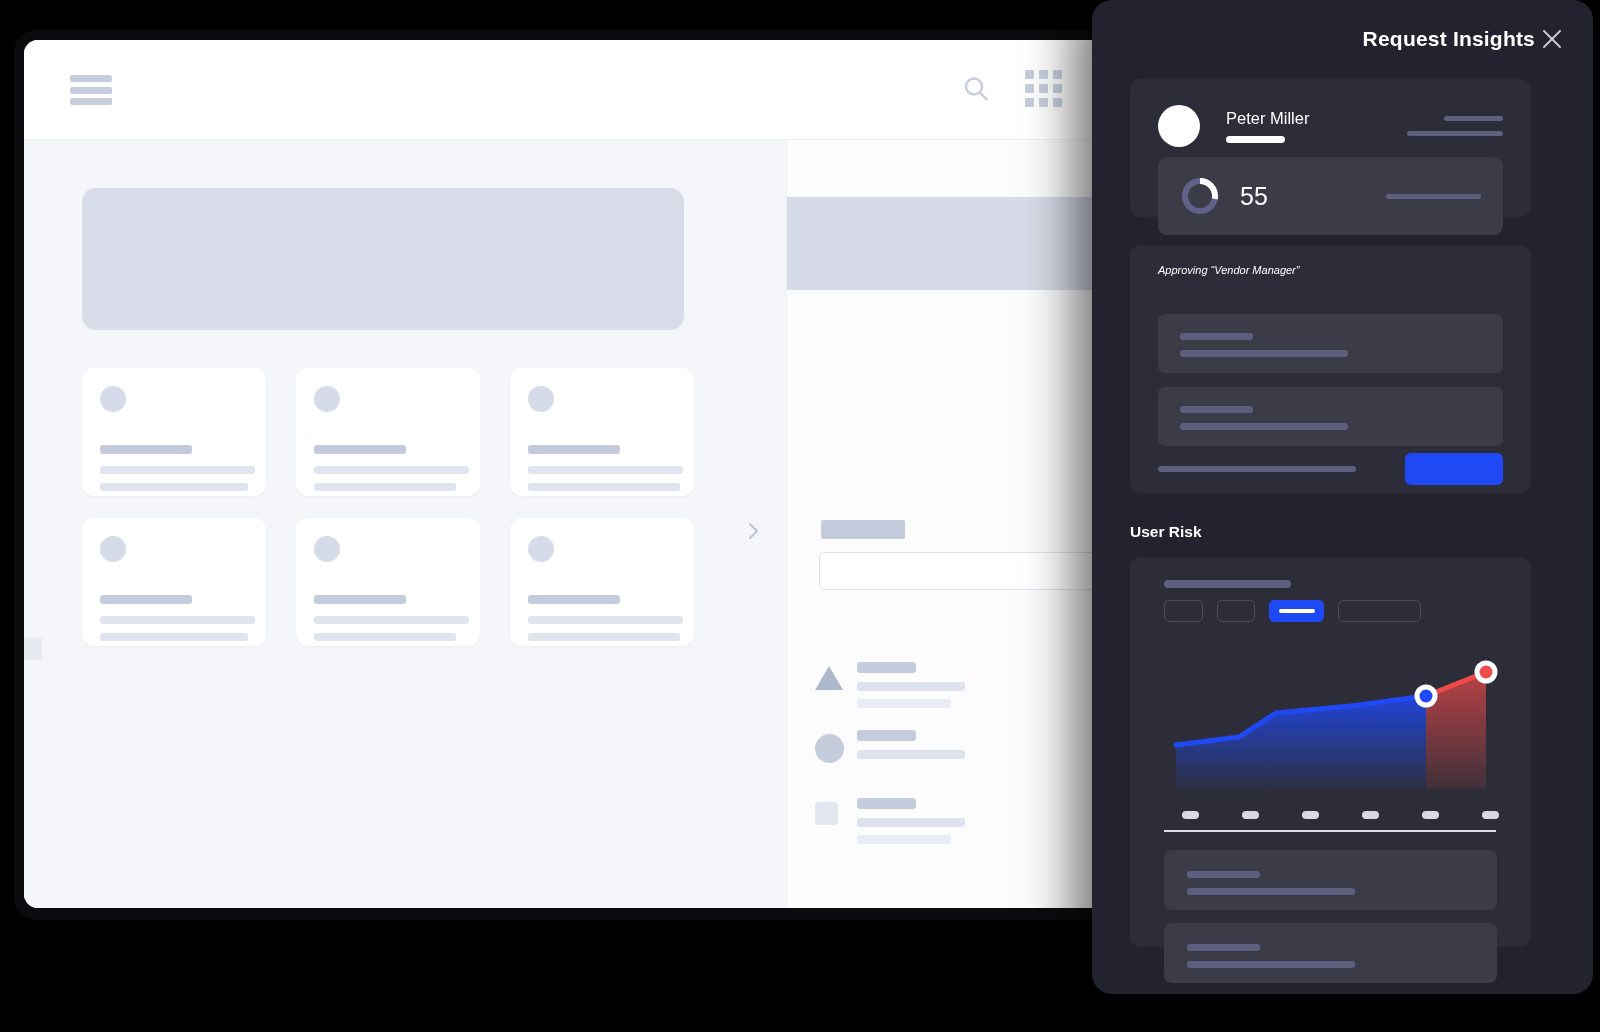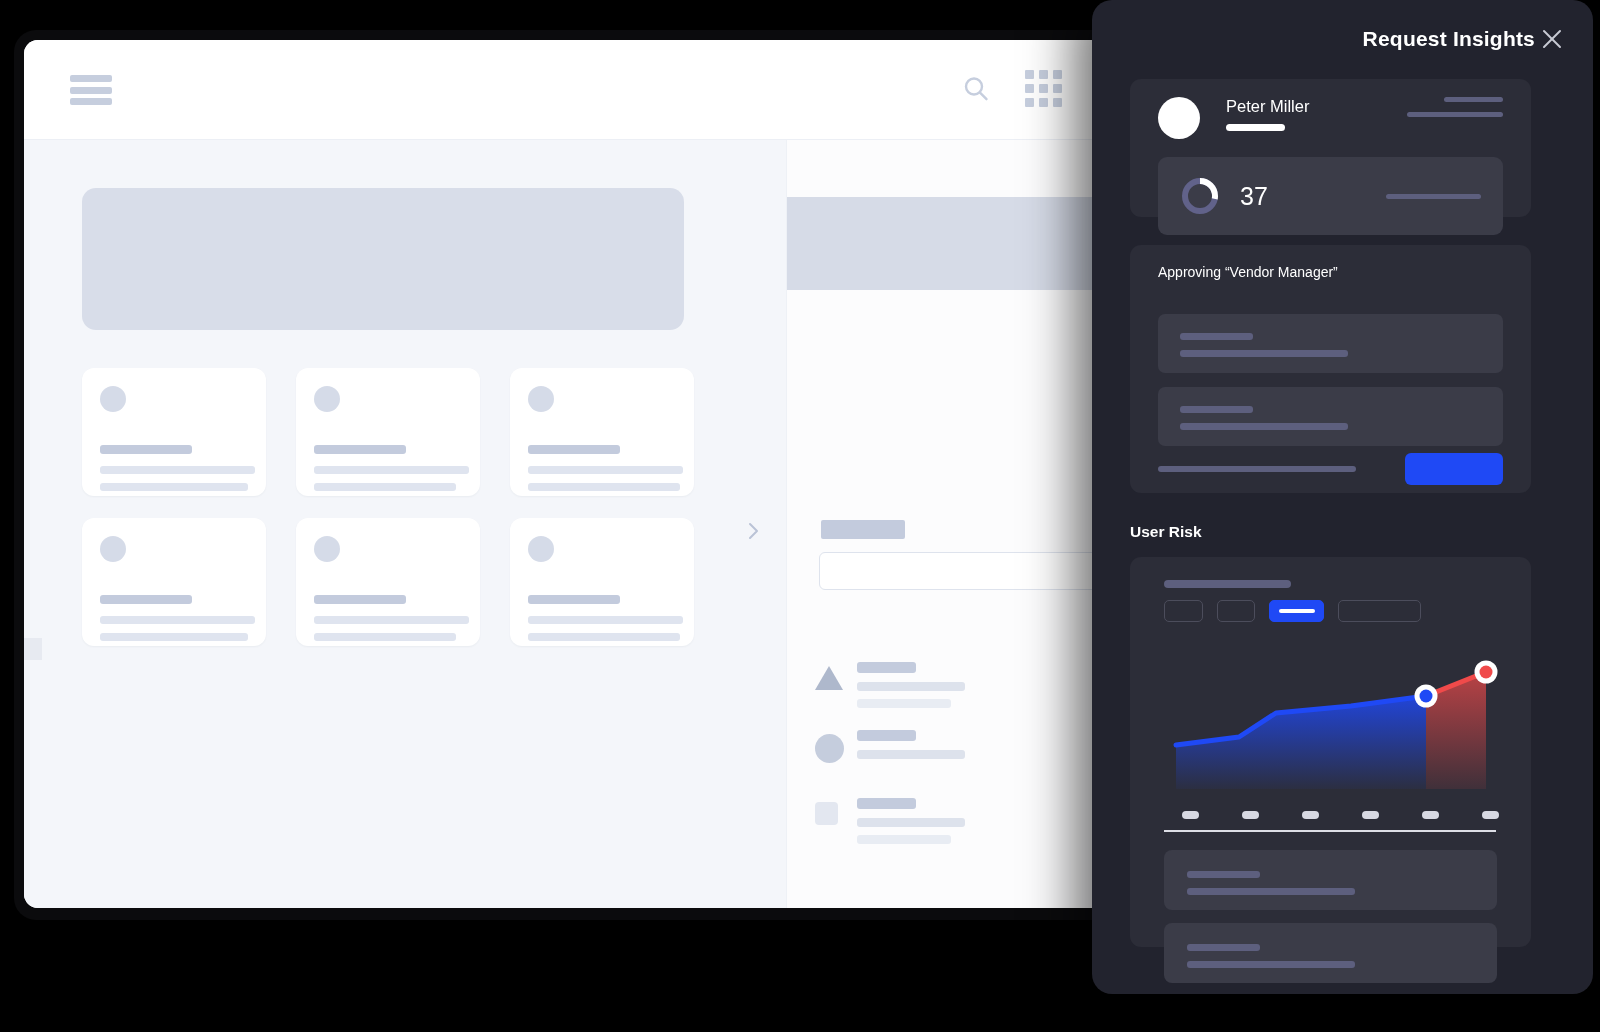--- a/index.html
+++ b/index.html
@@ -138,41 +138,41 @@
   .close-btn {
     width: 34px; height: 34px; display: flex; align-items: center; justify-content: center;
     color: #c8cad4; cursor: pointer;
   }
 
   .card {
     position: absolute; left: 38px; width: 401px;
     background: #2c2d38; border-radius: 11px;
   }
   .card.user-card { top: 79px; height: 138px; padding: 18px 0 0 0; }
-  .user-row { position: relative; height: 58px; padding: 0 28px; display: flex; align-items: flex-start; }
+  .user-row { position: relative; height: 58px; padding: 0 28px; display: flex; align-items: center; }
   .avatar { width: 42px; height: 42px; border-radius: 50%; background: #fff; flex: 0 0 auto; }
   .user-meta { margin-left: 26px; }
   .user-name { font-size: 16.5px; font-weight: 400; color: #fff; line-height: 1.1; }
   .user-sub { margin-top: 9px; height: 7px; width: 59px; border-radius: 4px; background: #fff; }
   .user-right { margin-left: auto; width: 96px; }
   .user-right .r1 { height: 5px; width: 59px; margin-left: auto; border-radius: 3px; background: #5d5f7e; }
   .user-right .r2 { margin-top: 10px; height: 5px; width: 96px; border-radius: 3px; background: #5d5f7e; }
 
   .score-row {
     position: absolute; left: 28px; right: 28px; top: 78px; height: 78px;
     background: #3b3c48; border-radius: 9px;
     display: flex; align-items: center; padding: 0 22px;
   }
   .donut { position: relative; width: 40px; height: 40px; flex: 0 0 auto; }
   .donut svg { display: block; transform: rotate(-90deg); }
   .score-num { margin-left: 20px; font-size: 25px; font-weight: 400; color: #fff; }
   .score-bar { margin-left: auto; height: 5px; width: 95px; border-radius: 3px; background: #5d5f7e; }
 
   .card.approve-card { top: 245px; height: 248px; }
-  .approve-title { position: absolute; left: 28px; top: 19px; font-size: 14px; color: #fff; }
+  .approve-title { position: absolute; left: 28px; top: 19px; font-size: 11px; color: #fff; font-style: italic; }
   .inner-row {
     position: absolute; left: 28px; right: 28px;
     background: #3b3c48; border-radius: 7px; height: 59px;
   }
   .inner-row.r1 { top: 69px; }
   .inner-row.r2 { top: 142px; }
   .inner-row .ln { position: absolute; left: 22px; border-radius: 3px; background: #5d5f7e; }
   .inner-row .ln.a { top: 19px; height: 7px; width: 73px; }
   .inner-row .ln.b { top: 36px; height: 7px; width: 168px; }
   .approve-foot { position: absolute; left: 28px; right: 28px; top: 208px; height: 32px; }
@@ -375,21 +375,21 @@
           <div class="r2"></div>
         </div>
       </div>
       <div class="score-row">
         <div class="donut">
           <svg width="40" height="40" viewBox="0 0 40 40">
             <circle cx="20" cy="20" r="15" fill="none" stroke="#61628a" stroke-width="6"></circle>
             <circle cx="20" cy="20" r="15" fill="none" stroke="#ffffff" stroke-width="6" stroke-dasharray="26.4 68.8" stroke-linecap="butt"></circle>
           </svg>
         </div>
-        <div class="score-num">37</div>
+        <div class="score-num">55</div>
         <div class="score-bar"></div>
       </div>
     </div>
 
     <div class="card approve-card">
       <div class="approve-title">Approving “Vendor Manager”</div>
       <div class="inner-row r1">
         <div class="ln a"></div>
         <div class="ln b"></div>
       </div>

